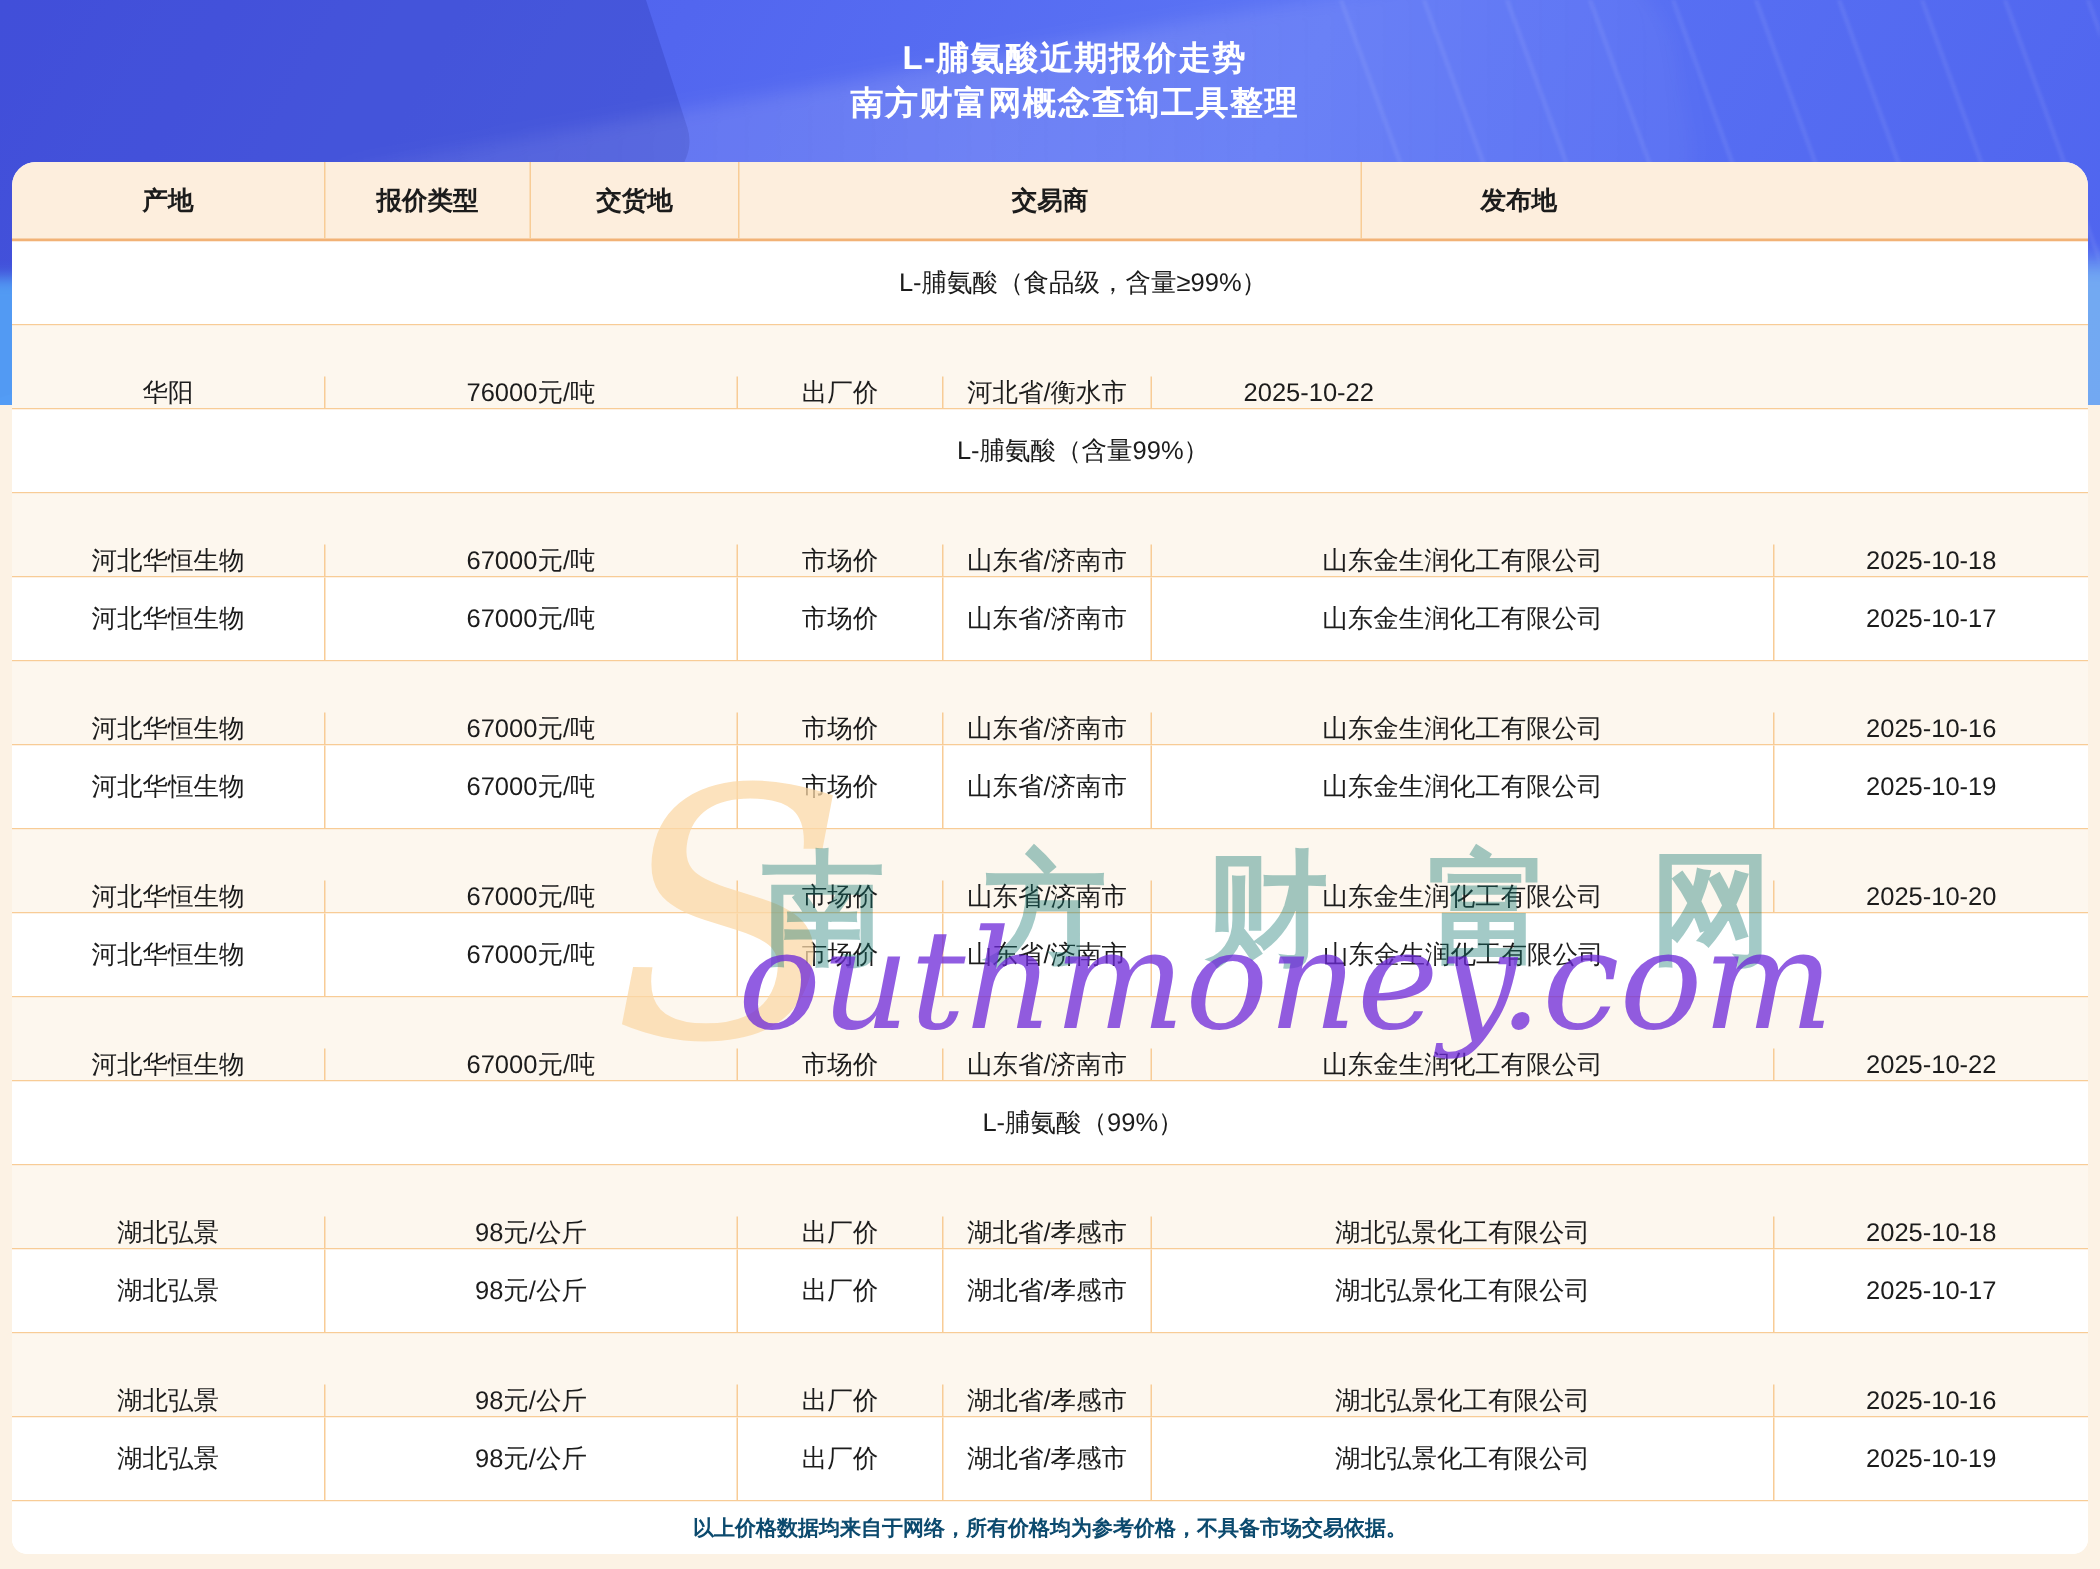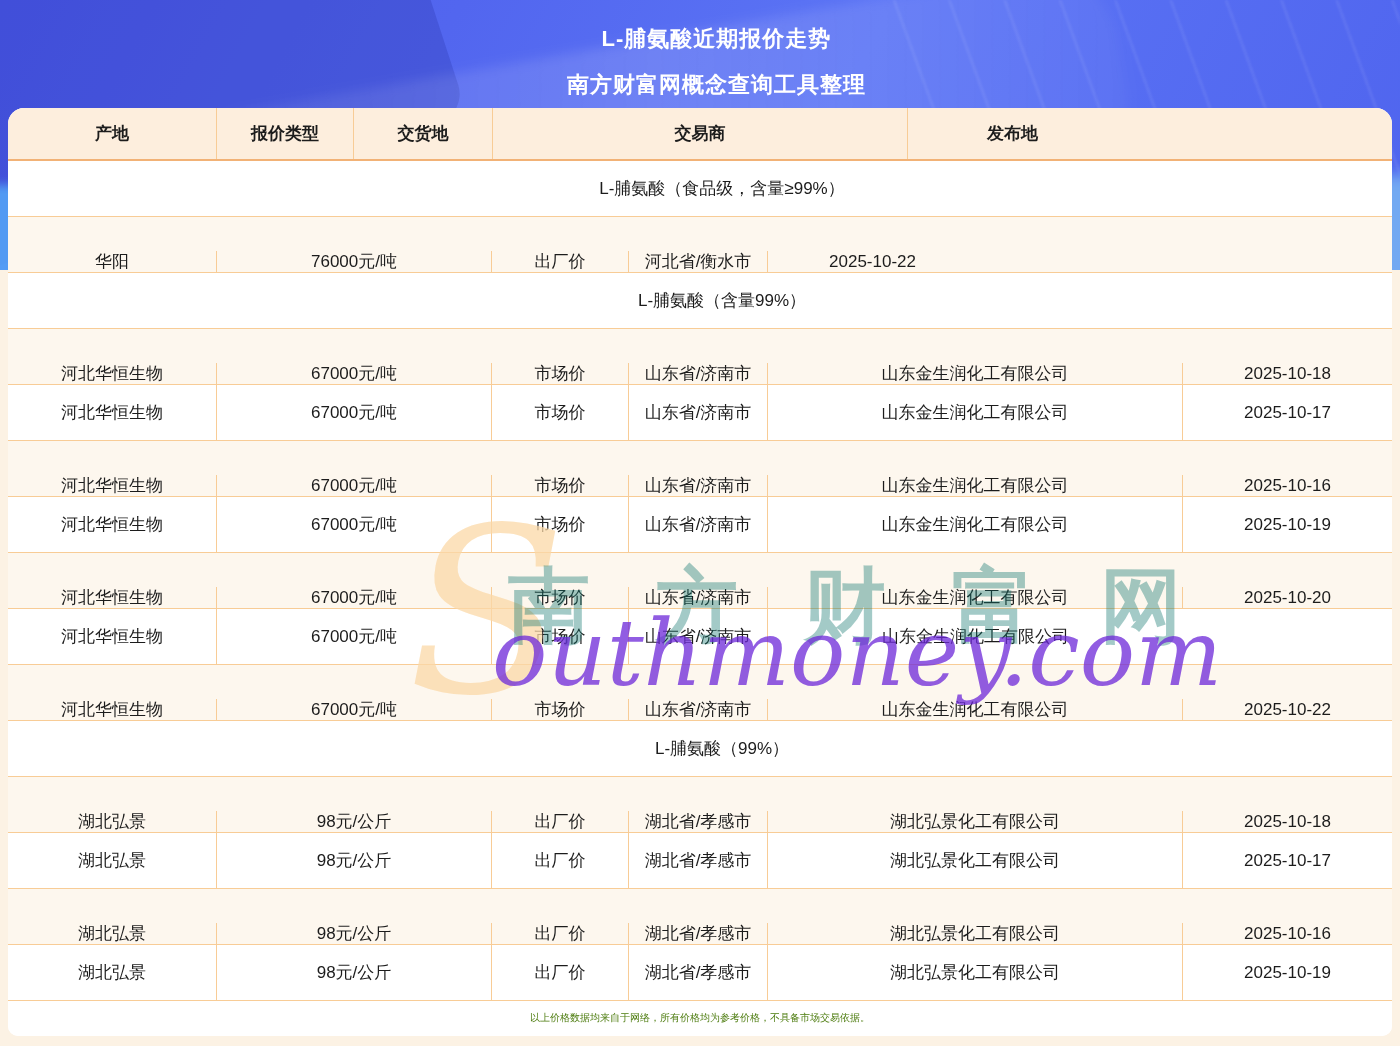--- a/index.html
+++ b/index.html
@@ -36,21 +36,21 @@
     right:-50px; top:175px; width:220px; height:130px;
     background:#79b5f3; border-radius:40px; filter:blur(7px); opacity:.85;
   }
   .sh-streaks {
     right:0; top:0; width:520px; height:270px; opacity:.45;
     background:repeating-linear-gradient(70deg,rgba(255,255,255,0.16) 0 3px,transparent 3px 52px);
     filter:blur(1px);
   }
   .titles { position:absolute; top:24px; left:0; width:100%; text-align:center; color:#fff;padding-left:33px; }
   .title1 { font-size:22px; font-weight:600; line-height:30px; letter-spacing:1px; }
-  .title2 { font-size:22px; font-weight:600; line-height:30px; margin-top:16px; letter-spacing:1px; }
+  .title2 { font-size:22px; font-weight:600; line-height:30px; margin-top:0; letter-spacing:1px; }
 
   
   .tablewrap {
     position:absolute; left:8px; top:108px; width:1384px;
     background:#fff; border-radius:16px 16px 10px 10px; overflow:hidden;
   }
   .tr { display:flex; width:100%; }
   .td {
     display:flex; align-items:center; justify-content:center;
     text-align:center; font-size:17px; line-height:1.25; padding:0 6px;
@@ -62,21 +62,21 @@
   .tr.head { height:53px; background:#fdeedd; border-bottom:2px solid #f2b276; }
   .tr.head .td { font-weight:600; }
   .tr.head .td:not(:last-child),
   .tr.data .td:not(:last-child) { border-right:1px solid #f8cc96; }
 
   .tr.section { height:56px; background:#fff; border-bottom:1px solid #f8cc96;padding-left:44px; }
   .tr.data { height:56px; background:#fff; border-bottom:1px solid #f8cc96; }
   .tr.data.tint { background:#fdf7ee;align-items:flex-end; }
 
   .tr.footrow { height:35px; background:#fff; }
-  .note { font-size:10px; color:#4d7c0f; }
+  .note { font-size:14px; color:#0c4a6e;font-weight:bold; }
 
   
   .watermark { position:absolute; left:0; top:0; width:1400px; height:1046px; pointer-events:none; }
   .wm-s {
     position:absolute; left:408px; top:498px;
     font-family:"DejaVu Serif","Liberation Serif",serif; font-style:italic;
     font-size:230px; line-height:1; color:#fbd9a8; opacity:.75;
   }
   .wm-cn {
     position:absolute; left:508px; top:552px;

